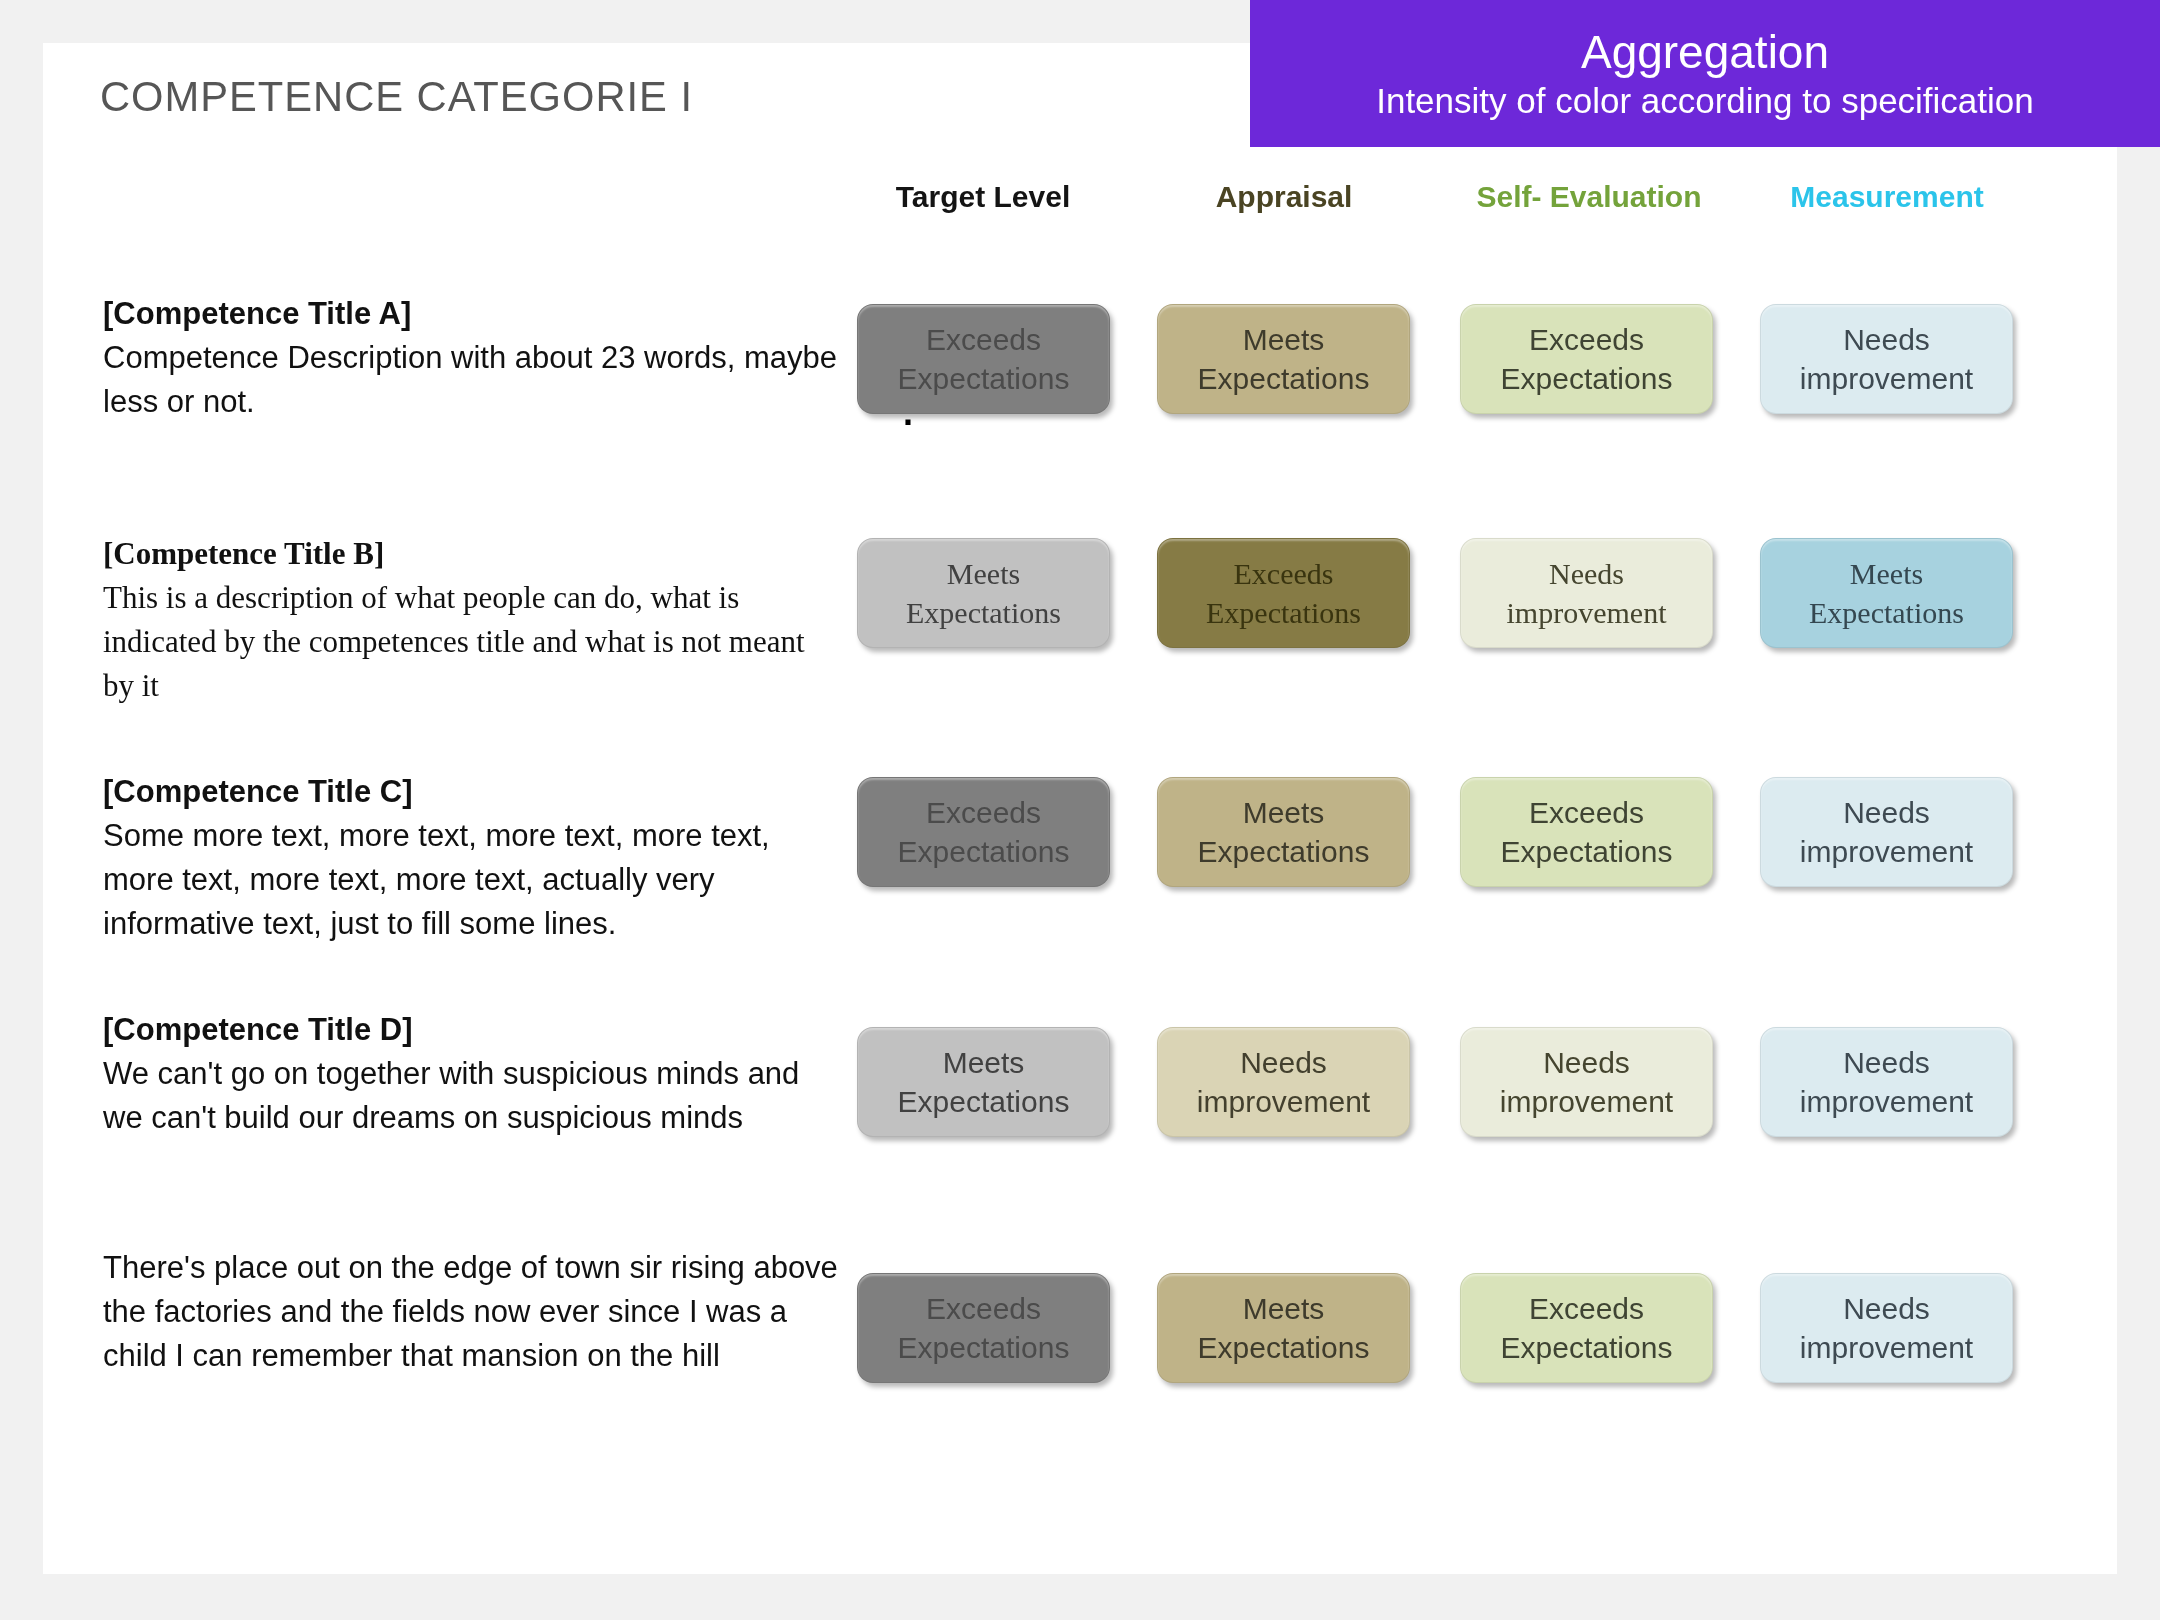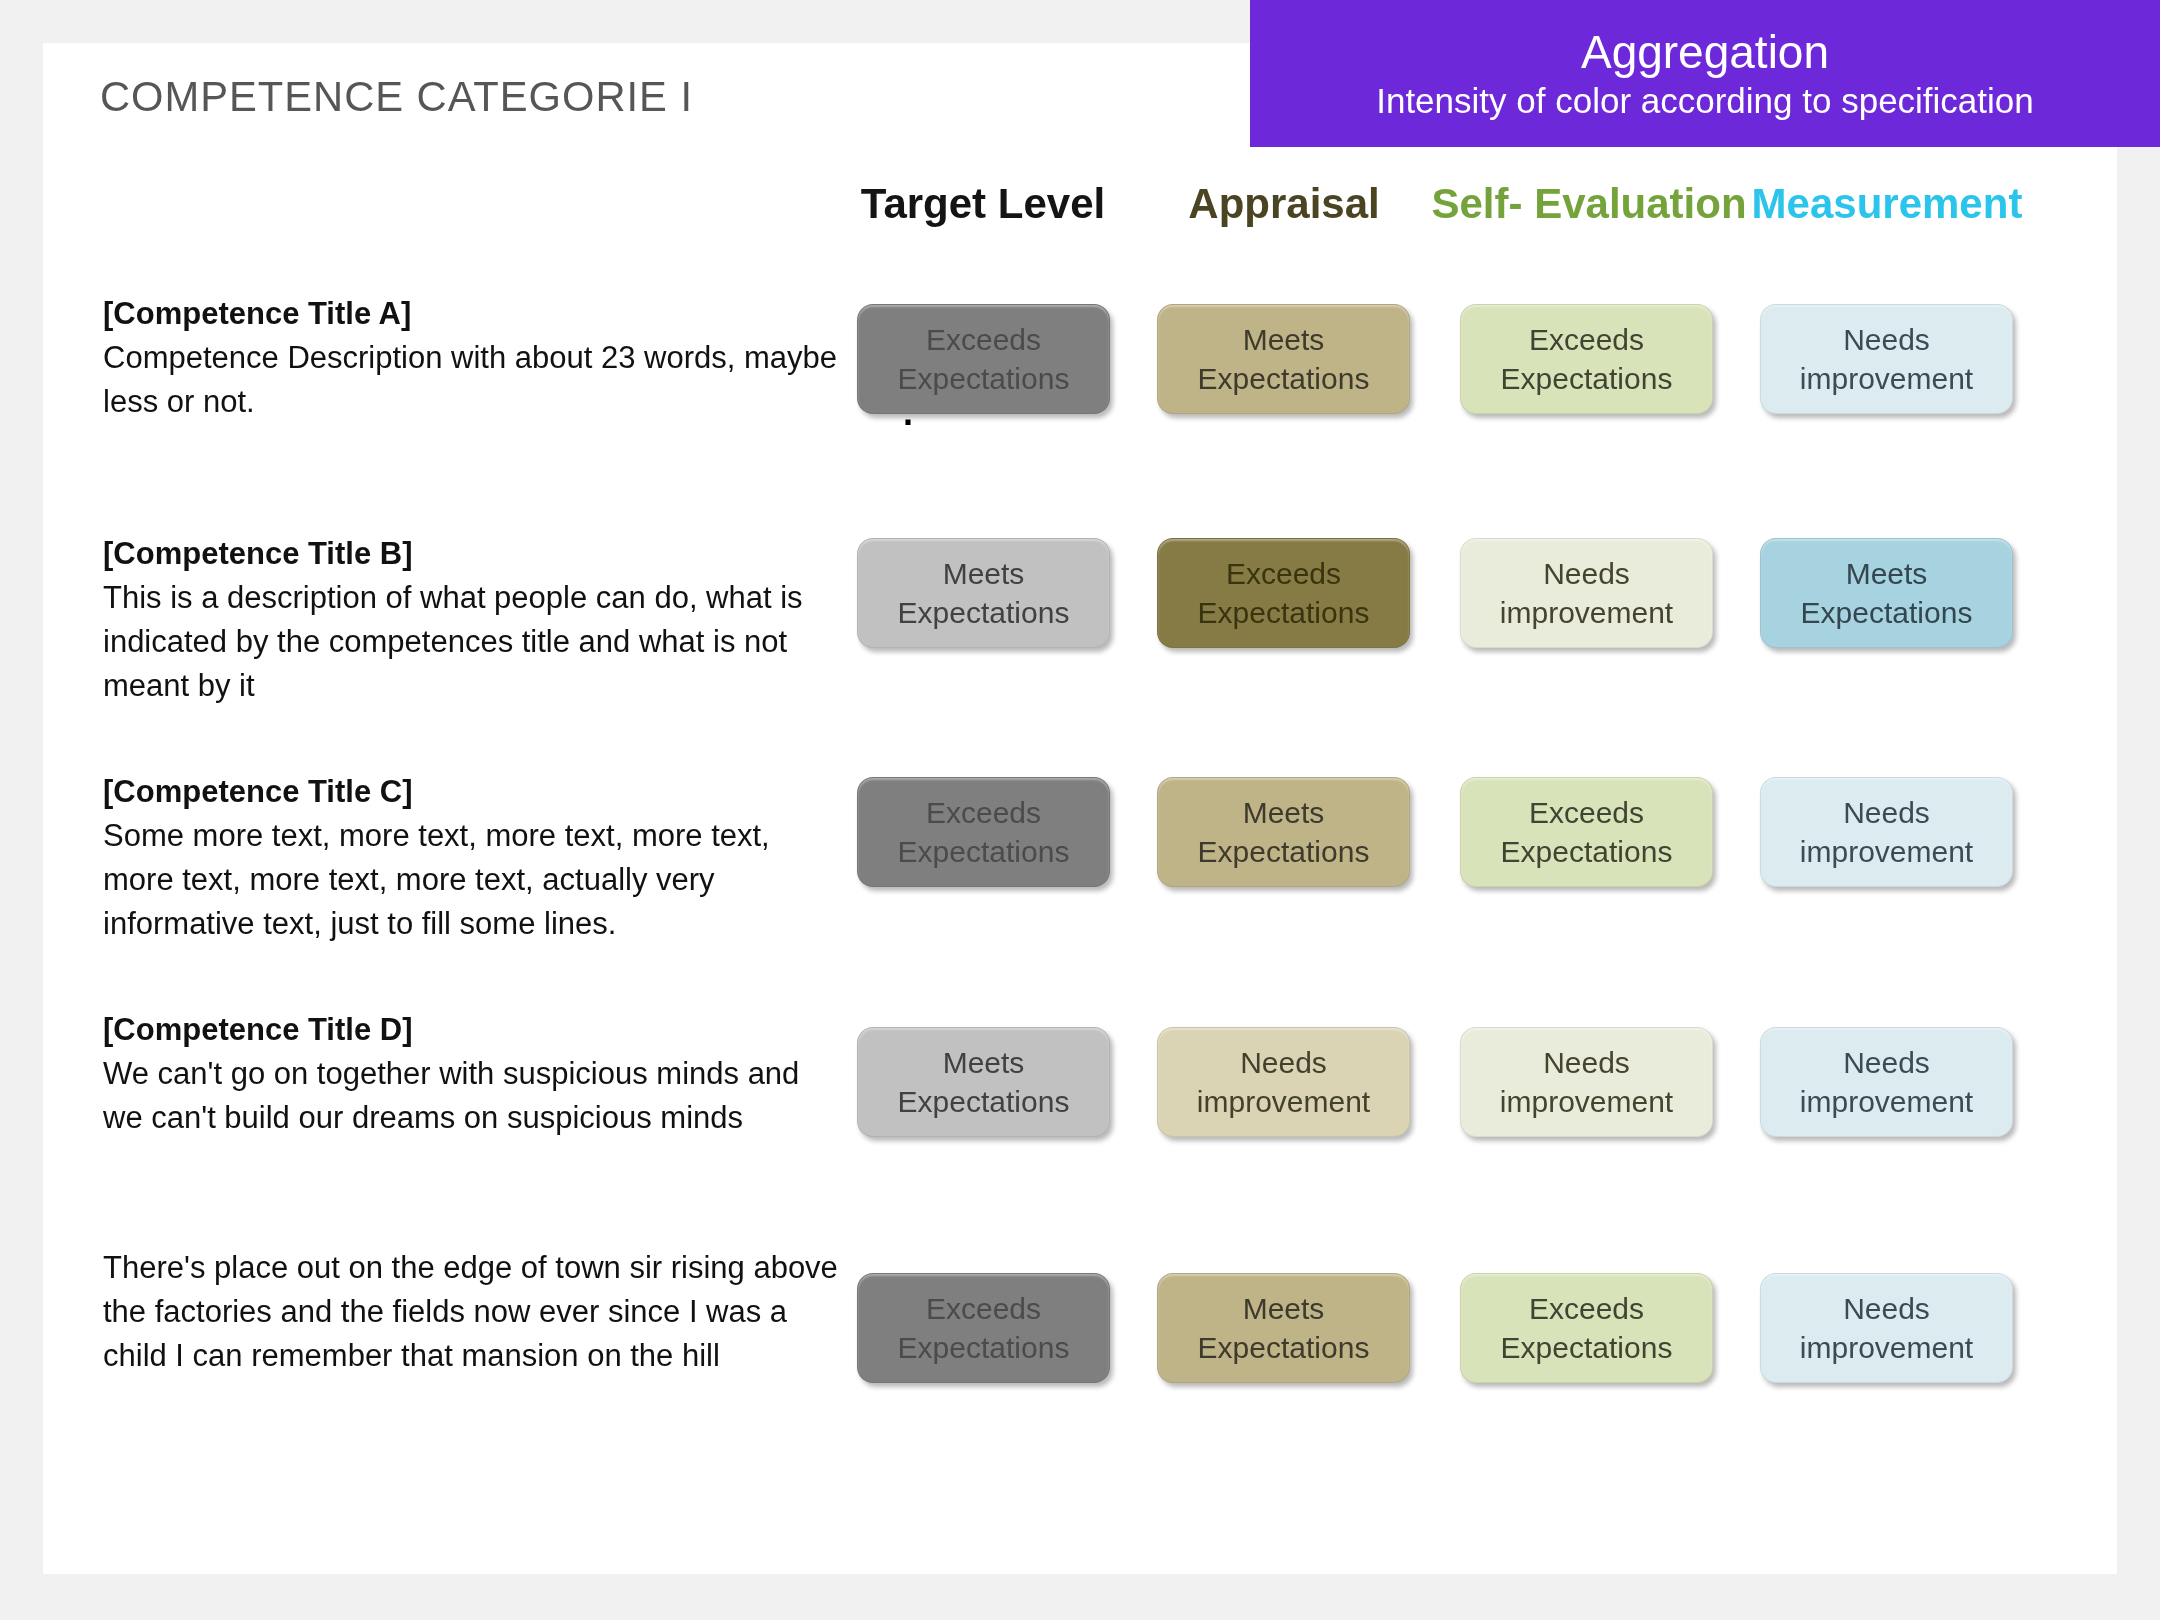--- a/index.html
+++ b/index.html
@@ -6,28 +6,28 @@
   .page{position:relative;width:2160px;height:1620px;background:#F1F1F1;overflow:hidden;
         font-family:"Liberation Sans", sans-serif;}
   .card{position:absolute;left:43px;top:43px;width:2074px;height:1531px;background:#FFFFFF;}
   .banner{position:absolute;left:1250px;top:0;width:910px;height:147px;z-index:5;
           display:flex;flex-direction:column;align-items:center;justify-content:center;text-align:center;}
   .banner-title{font-size:46px;line-height:54px;font-weight:400;}
   .banner-subtitle{font-size:35px;line-height:44px;font-weight:400;}
   .slide-title{position:absolute;left:100px;top:72px;font-size:43px;color:#565656;
                letter-spacing:1px;transform:scaleX(.97);transform-origin:left;}
   .col-headers{position:absolute;left:0;top:180px;width:2160px;height:50px;}
-  .col-h{position:absolute;top:0;width:380px;text-align:center;font-size:42px;font-weight:bold;}
+  .col-h{position:absolute;top:0;width:380px;text-align:center;font-size:30px;font-weight:bold;}
   .col-h-0{left:793px;}
   .col-h-1{left:1094px;}
   .col-h-2{left:1399px;}
   .col-h-3{left:1697px;}
   .row{position:absolute;left:0;width:2160px;height:240px;}
   .row-0{top:268px;}
-  .row-1{top:508px;}
+  .row-1{top:508px;font-family:Liberation Serif, serif;}
   .row-2{top:746px;}
   .row-3{top:984px;}
   .row-4{top:1222px;}
   .row-text{position:absolute;left:103px;top:0;width:735px;font-size:31px;line-height:44px;color:#111;margin-top:24px;}
   .row-title{font-weight:bold;}
   .badge{position:absolute;width:253px;height:110px;border-radius:16px;
          display:flex;align-items:center;justify-content:center;text-align:center;
          font-size:30px;line-height:39px;padding:0 12px;box-sizing:border-box;
          box-shadow:inset 0 2px 2px rgba(255,255,255,.35), 3px 4px 5px rgba(0,0,0,.28);
          border:1px solid rgba(0,0,0,.07);}

